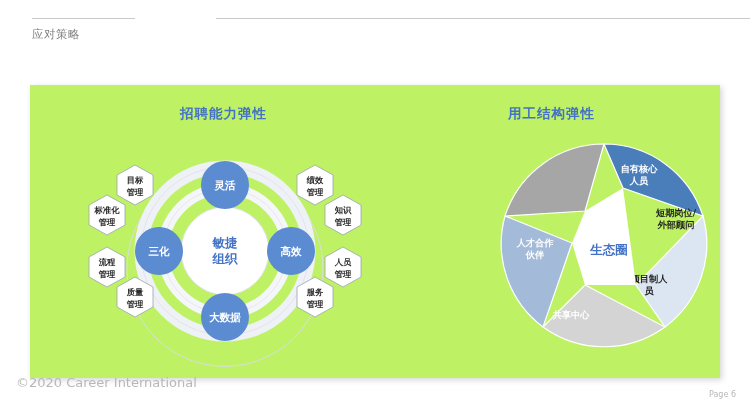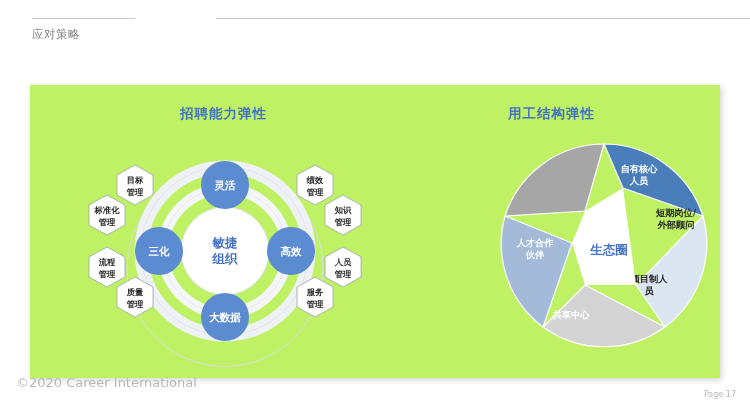--- a/index.html
+++ b/index.html
@@ -272,13 +272,13 @@
 
       <polygon points="144,58 157,155 106,155 93,113 106,81" fill="#ffffff"></polygon>
 
       <text class="eco-center" x="130" y="124">生态圈</text>
     </svg>
   </div>
 
 </div>
 
 <div class="footer-left">©2020 Career International</div>
-<div class="footer-right">Page 17</div>
+<div class="footer-right">Page 6</div>
 
 </body></html>

